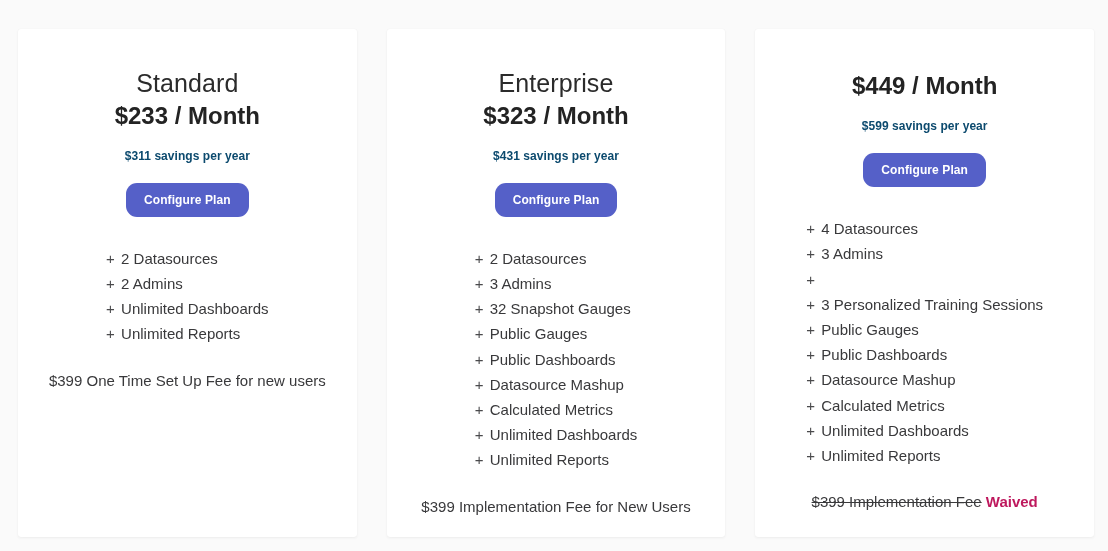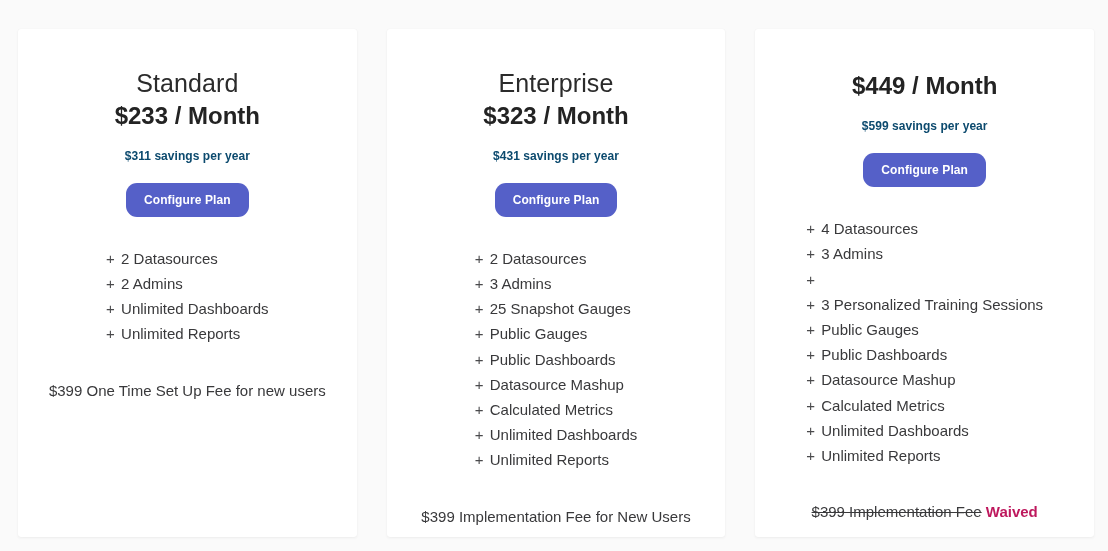--- a/index.html
+++ b/index.html
@@ -106,21 +106,21 @@
 
   .plus-icon {
     display: inline-block;
     width: 15px;
     flex: 0 0 15px;
     color: #4a4a4c;
     font-size: 15px;
   }
 
   .footnote {
-    margin-top: 34px;
+    margin-top: 24px;
     font-size: 15px;
     color: #39393b;
     line-height: 1.35;
     white-space: nowrap;
     text-align: center;
   }
 
   .footnote .struck {
     text-decoration: line-through;
     text-decoration-thickness: 1px;
@@ -172,21 +172,21 @@
           <li class="feature-item">
             <span class="plus-icon">+</span>
             <span>2 Datasources</span>
           </li>
           <li class="feature-item">
             <span class="plus-icon">+</span>
             <span>3 Admins</span>
           </li>
           <li class="feature-item">
             <span class="plus-icon">+</span>
-            <span>25 Snapshot Gauges</span>
+            <span>32 Snapshot Gauges</span>
           </li>
           <li class="feature-item">
             <span class="plus-icon">+</span>
             <span>Public Gauges</span>
           </li>
           <li class="feature-item">
             <span class="plus-icon">+</span>
             <span>Public Dashboards</span>
           </li>
           <li class="feature-item">

